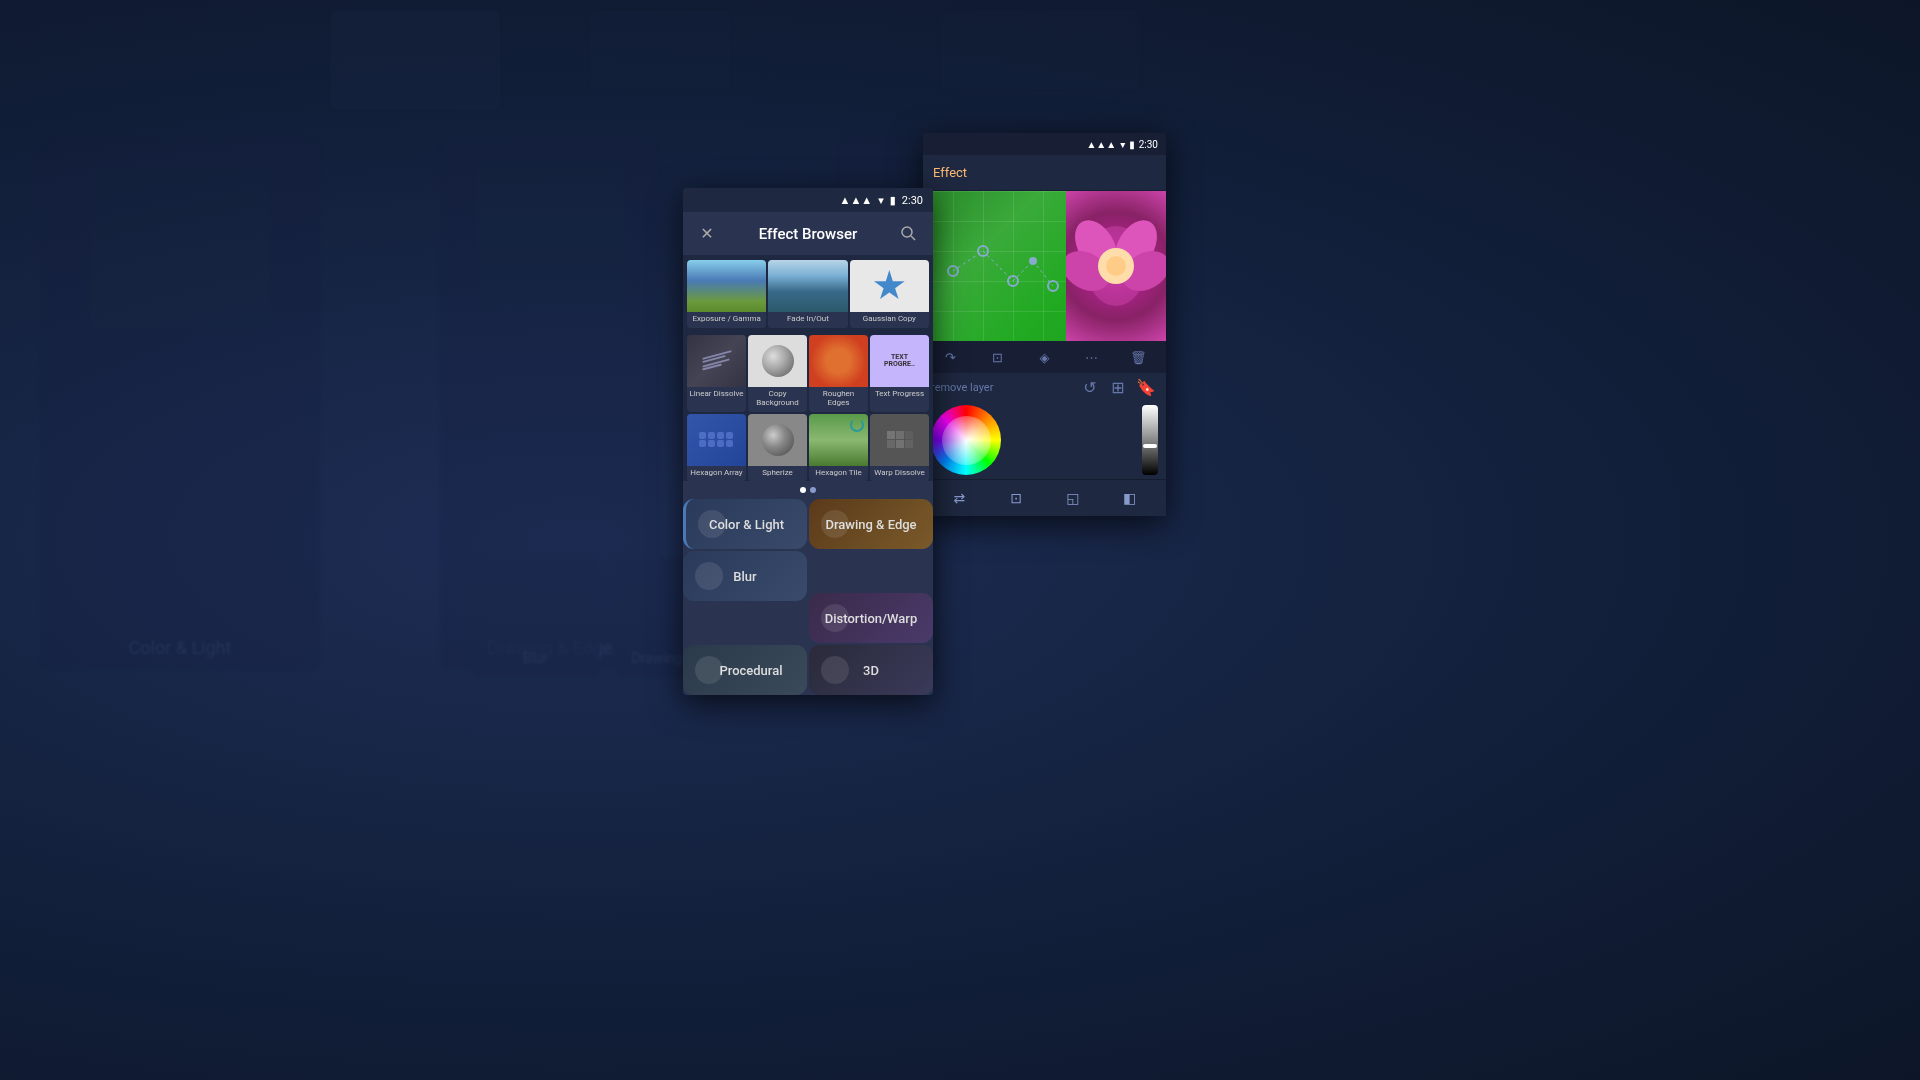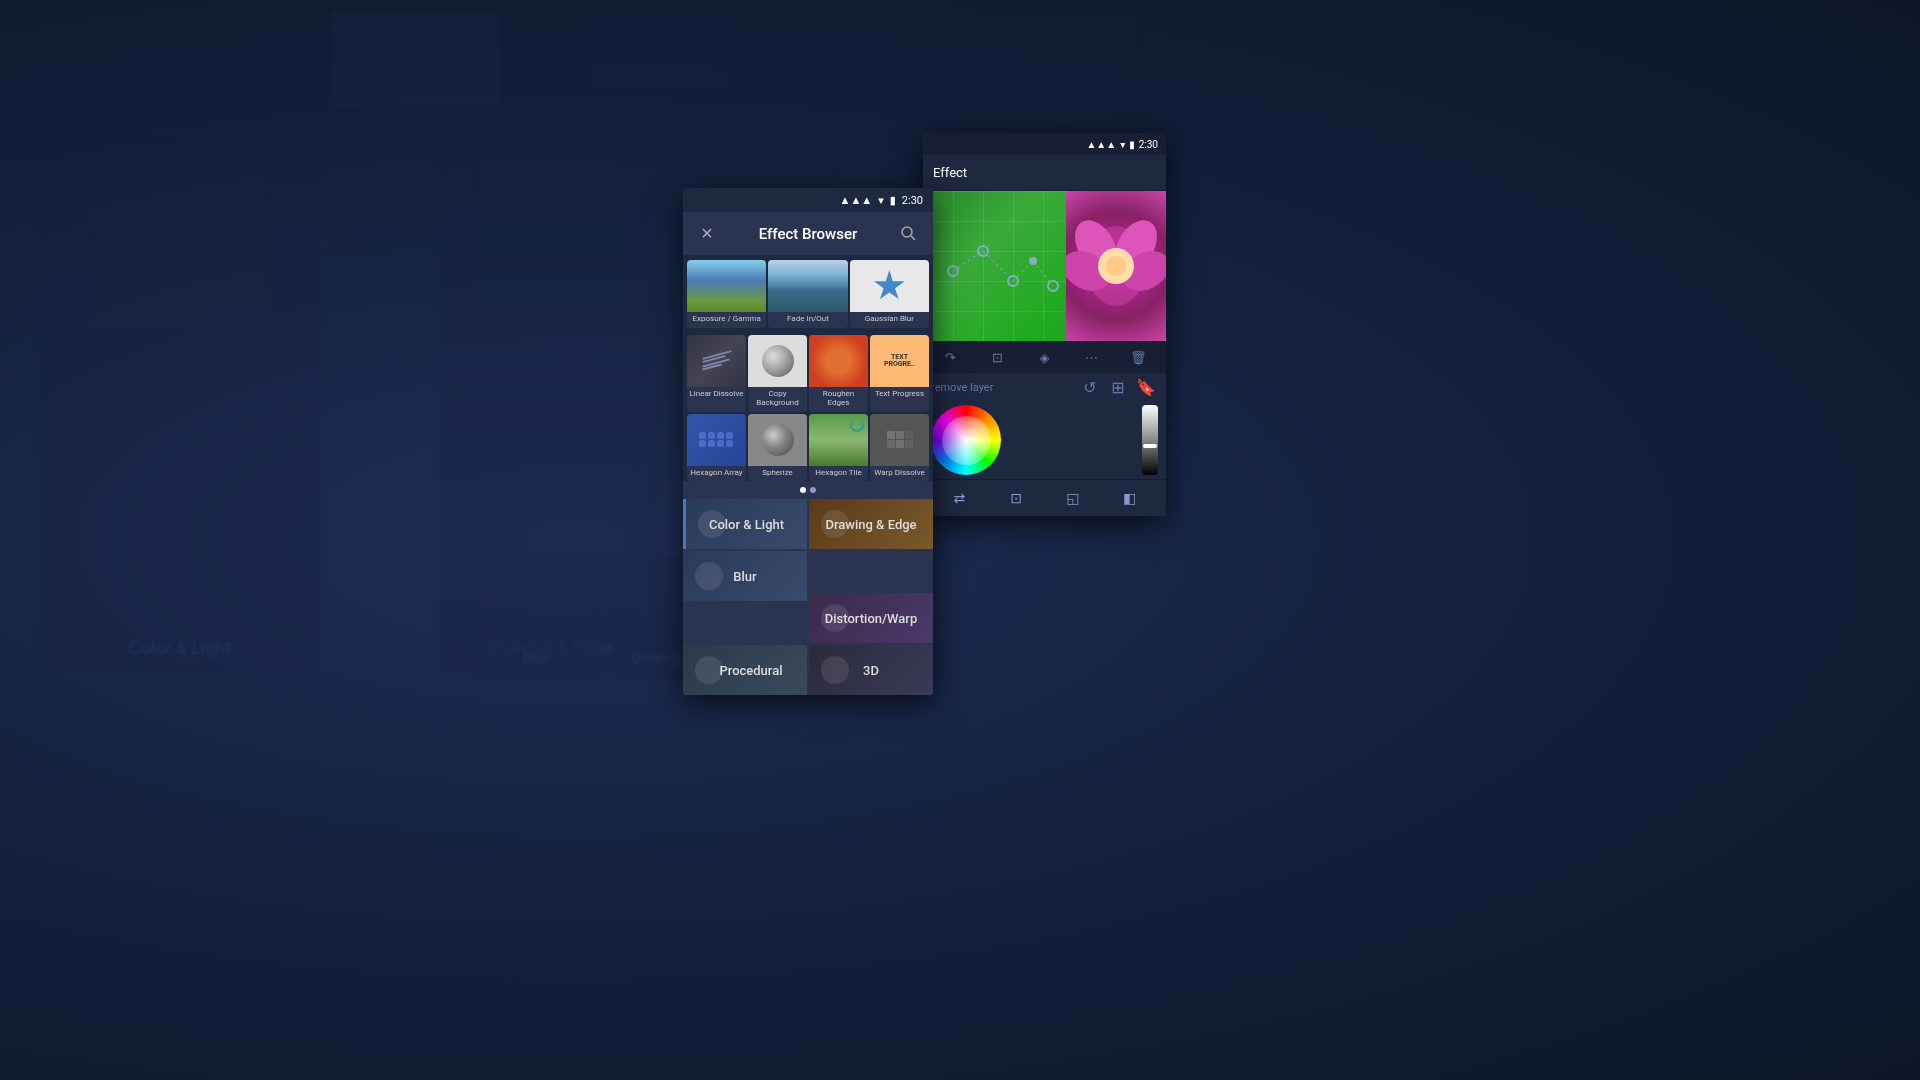--- a/index.html
+++ b/index.html
@@ -134,21 +134,21 @@
       display: flex;
       align-items: center;
       justify-content: center;
     }
 
     .effect-thumb-roughen {
       background: radial-gradient(circle, #e07030 30%, #d04020 70%);
     }
 
     .effect-thumb-text {
-      background: #fdba74;
+      background: #c4b5fd;
       display: flex;
       align-items: center;
       justify-content: center;
     }
 
     .effect-thumb-hexarray {
       background: linear-gradient(135deg, #3355aa 0%, #224499 100%);
       display: flex;
       align-items: center;
       justify-content: center;
@@ -215,20 +215,21 @@
       height: 50px;
       display: flex;
       align-items: center;
       justify-content: center;
       font-size: 13px;
       font-weight: 500;
       cursor: pointer;
       color: #ddd;
       position: relative;
       overflow: hidden;
+      border-radius: 11px;
     }
 
     .cat-tab-color-light {
       background: linear-gradient(135deg, #2a3a5a 0%, #3a4a6a 100%);
       border-left: 3px solid #4a7ab5;
     }
 
     .cat-tab-drawing {
       background: linear-gradient(135deg, #5a3a1a 0%, #7a5a2a 100%);
     }
@@ -292,21 +293,21 @@
     .panel-header {
       background: #1e2840;
       height: 36px;
       display: flex;
       align-items: center;
       padding: 0 10px;
       border-bottom: 1px solid #151d30;
     }
 
     .panel-header-title {
-      color: #ffffff;
+      color: #fdba74;
       font-size: 13px;
     }
 
     
     .preview-area {
       width: 100%;
       height: 150px;
       background: linear-gradient(135deg, #2a8a2a 0%, #3aaa3a 30%, #22aa22 60%, #1a9a1a 100%);
       position: relative;
       overflow: hidden;
@@ -723,21 +724,21 @@
 
       <div class="effect-item">
         <div class="effect-thumb effect-thumb-lake"></div>
         <div class="effect-label">Fade In/Out</div>
       </div>
 
       <div class="effect-item">
         <div class="effect-thumb effect-thumb-star">
           <div class="star-shape"></div>
         </div>
-        <div class="effect-label">Gaussian Blur</div>
+        <div class="effect-label">Gaussian Copy</div>
       </div>
     </div>
   </div>
 
   <div style="background:#1e2840;padding:2px 4px 0;">
     <div style="display:grid;grid-template-columns:repeat(4,1fr);gap:2px;">
 
       <div class="effect-item">
         <div class="effect-thumb effect-thumb-streaks">
           <div class="streaks">

